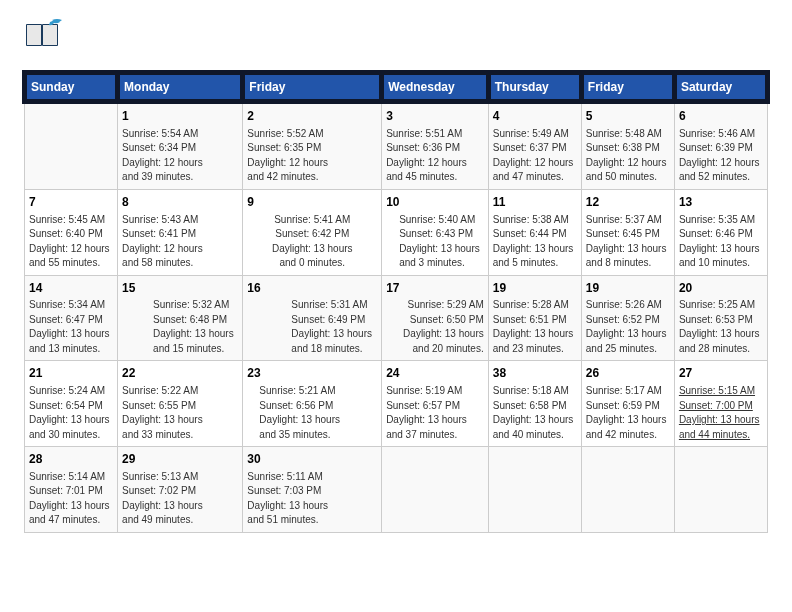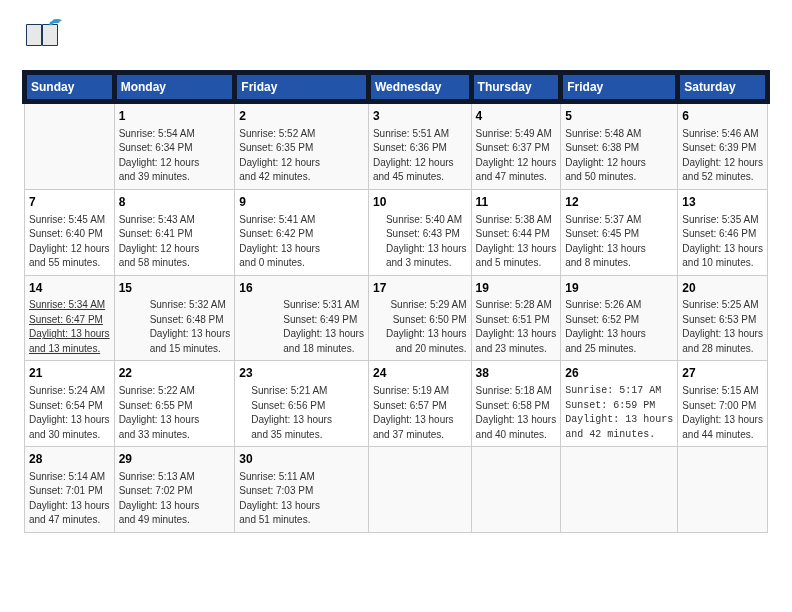--- a/index.html
+++ b/index.html
@@ -176,21 +176,21 @@
           </td>
           <td>
             <span class="day-number">8</span>
             <div class="day-info" style="white-space: pre-line;">Sunrise: 5:43 AM
 Sunset: 6:41 PM
 Daylight: 12 hours
 and 58 minutes.</div>
           </td>
           <td>
             <span class="day-number">9</span>
-            <div class="day-info" style="white-space: pre-line;">Sunrise: 5:41 AM
+            <div class="day-info" style="white-space: pre-line; text-align: center;">Sunrise: 5:41 AM
 Sunset: 6:42 PM
 Daylight: 13 hours
 and 0 minutes.</div>
           </td>
           <td>
             <span class="day-number">10</span>
             <div class="day-info" style="white-space: pre-line; margin-left: 13px;">Sunrise: 5:40 AM
 Sunset: 6:43 PM
 Daylight: 13 hours
 and 3 minutes.</div>
@@ -213,21 +213,21 @@
             <span class="day-number">13</span>
             <div class="day-info" style="white-space: pre-line;">Sunrise: 5:35 AM
 Sunset: 6:46 PM
 Daylight: 13 hours
 and 10 minutes.</div>
           </td>
         </tr>
         <tr>
           <td>
             <span class="day-number">14</span>
-            <div class="day-info" style="white-space: pre-line; text-decoration: underline;">Sunrise: 5:34 AM
+            <div class="day-info" style="white-space: pre-line;">Sunrise: 5:34 AM
 Sunset: 6:47 PM
 Daylight: 13 hours
 and 13 minutes.</div>
           </td>
           <td>
             <span class="day-number">15</span>
             <div class="day-info" style="white-space: pre-line; margin-left: 31px;">Sunrise: 5:32 AM
 Sunset: 6:48 PM
 Daylight: 13 hours
 and 15 minutes.</div>
@@ -299,28 +299,28 @@
           </td>
           <td>
             <span class="day-number">38</span>
             <div class="day-info" style="white-space: pre-line;">Sunrise: 5:18 AM
 Sunset: 6:58 PM
 Daylight: 13 hours
 and 40 minutes.</div>
           </td>
           <td>
             <span class="day-number">26</span>
-            <div class="day-info" style="white-space: pre-line; font-family: Liberation Mono, monospace;">Sunrise: 5:17 AM
+            <div class="day-info" style="white-space: pre-line;">Sunrise: 5:17 AM
 Sunset: 6:59 PM
 Daylight: 13 hours
 and 42 minutes.</div>
           </td>
           <td>
             <span class="day-number">27</span>
-            <div class="day-info" style="white-space: pre-line;">Sunrise: 5:15 AM
+            <div class="day-info" style="white-space: pre-line; text-decoration: underline;">Sunrise: 5:15 AM
 Sunset: 7:00 PM
 Daylight: 13 hours
 and 44 minutes.</div>
           </td>
         </tr>
         <tr>
           <td>
             <span class="day-number">28</span>
             <div class="day-info" style="white-space: pre-line;">Sunrise: 5:14 AM
 Sunset: 7:01 PM

